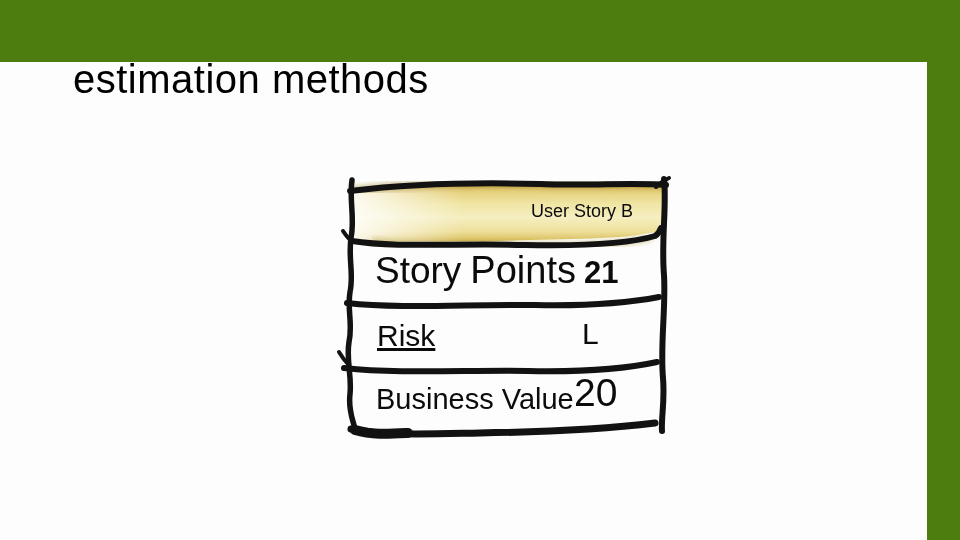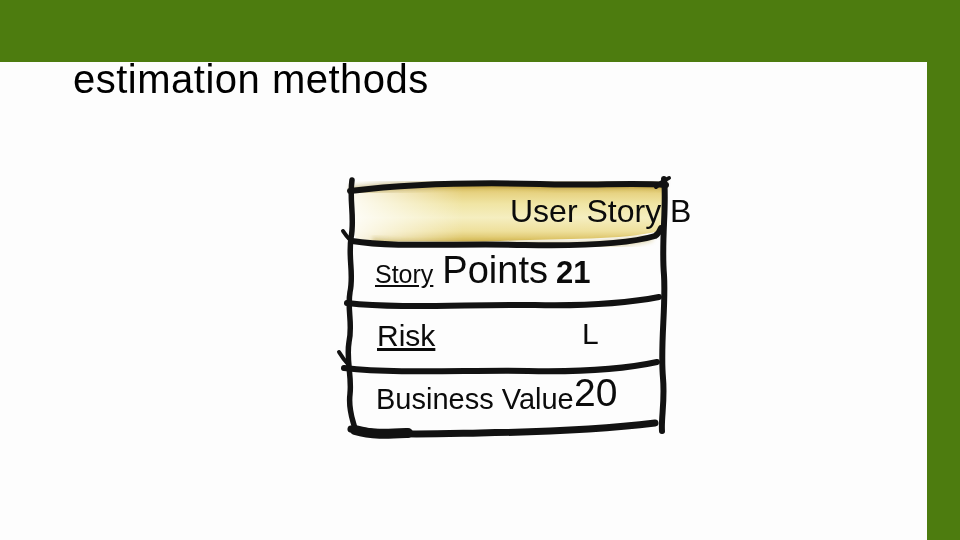--- a/index.html
+++ b/index.html
@@ -26,23 +26,23 @@
     letter-spacing: 0.5px;
     color: #000000;
     white-space: nowrap;
   }
   .sketch-svg {
     position: absolute;
     left: 0; top: 0;
     width: 960px; height: 540px;
   }
   .card-text { position: absolute; white-space: nowrap; color: #0b0b0b; }
-  .user-story-label  { left: 510px; top: 197px; font-size: 32px; line-height: 28px; }
+  .user-story-label  { left: 531px; top: 197px; font-size: 18px; line-height: 28px; }
   .story-points-row  { left: 375px; top: 249px; }
-  .story-points-row .w-small { font-size: 25px; text-decoration: underline; }
+  .story-points-row .w-small { font-size: 37px; }
   .story-points-row .w-large { font-size: 38px; margin-left: 9px; }
   .story-points-row .w-value { font-size: 31px; margin-left: 8px; font-weight: bold; }
   .risk-label        { left: 377px; top: 320px; font-size: 30px; line-height: 32px; text-decoration: underline; }
   .risk-value        { left: 582px; top: 318px; font-size: 30px; line-height: 32px; }
   .business-value-label { left: 376px; top: 384px; font-size: 29px; line-height: 31px; text-align: right; }
   .business-value-value { left: 574px; top: 376px; font-size: 39px; line-height: 33px; }
 </style>
 </head>
 <body>
 

